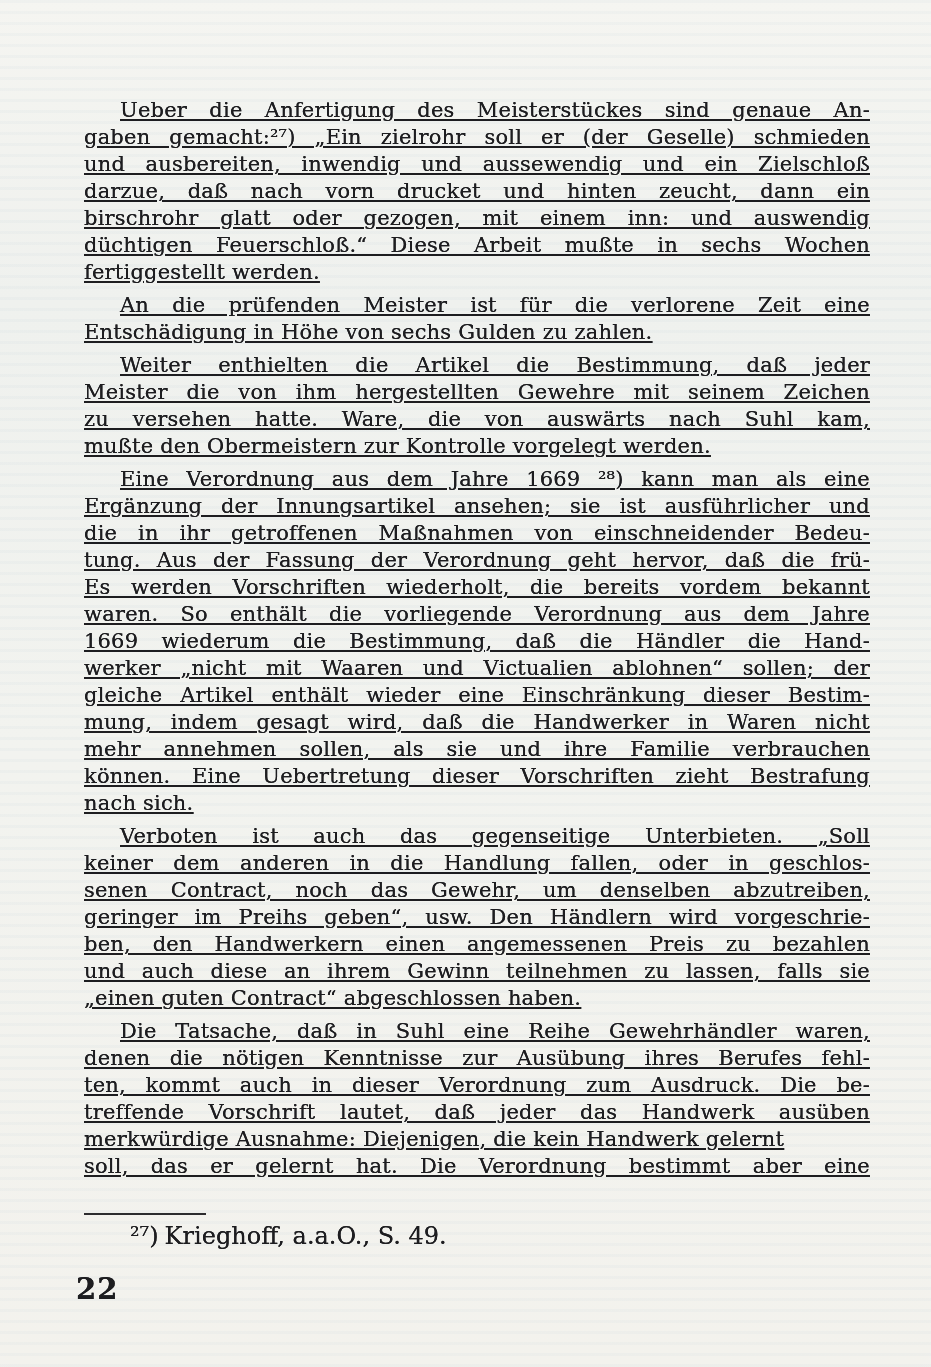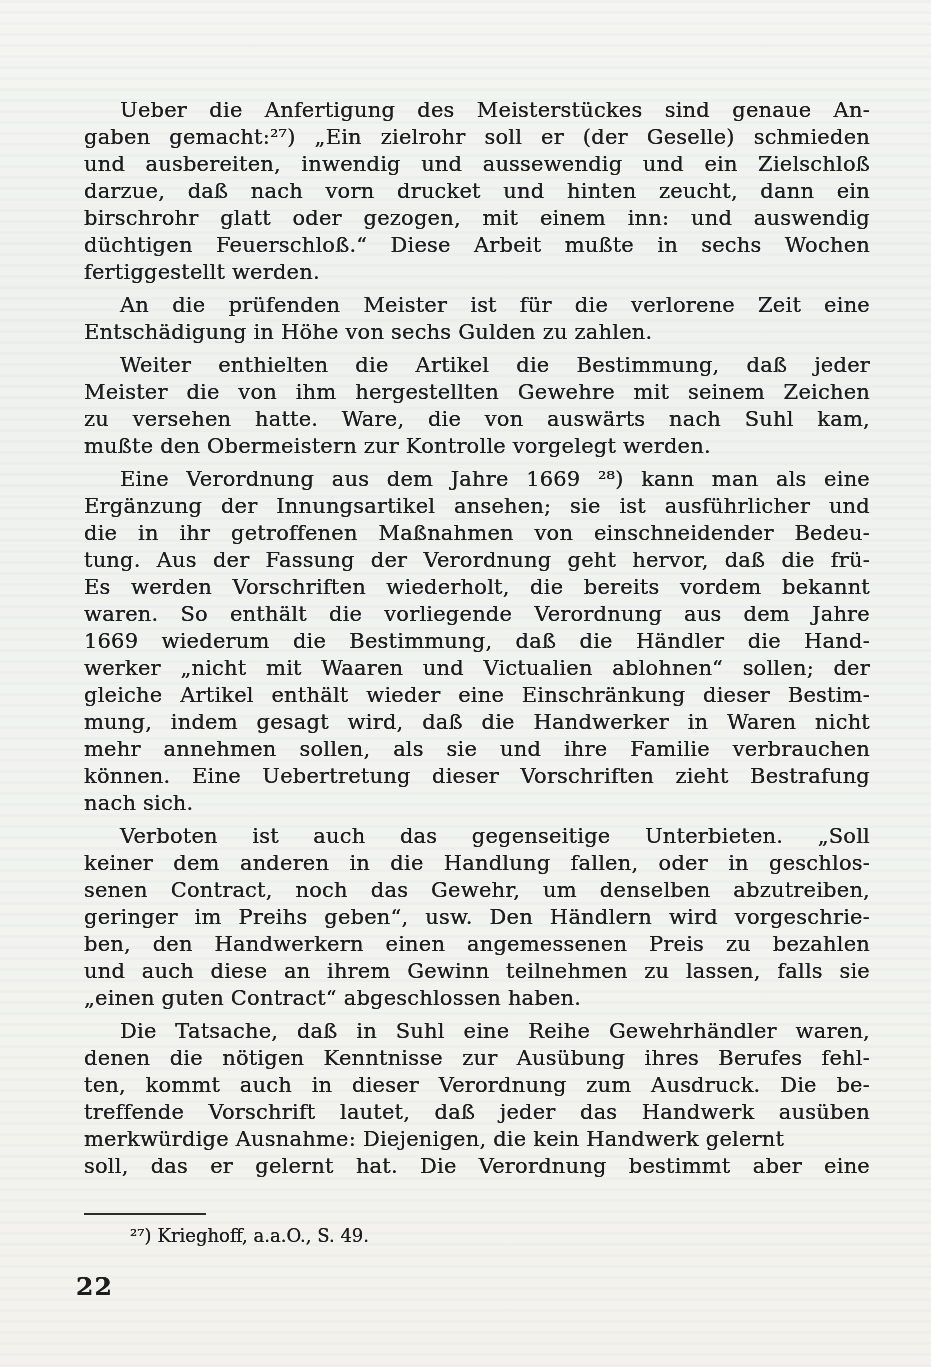--- a/index.html
+++ b/index.html
@@ -49,51 +49,52 @@
     line-height: 27px;
     letter-spacing: 0.2px;
     z-index: 2;
   }
   .paragraph { margin: 0 0 6px 0; }
   .line {
     text-align: justify;
     text-align-last: justify;
     text-shadow: 0 0 0.6px currentColor; 
     white-space: normal;
+    text-decoration: underline;
   }
   .line.first { text-indent: 36px; }
   .line.last  { text-align-last: left; }
   .footnote-rule {
     position: absolute;
     left: 84px;
     top: 1213px;
     width: 122px;
     height: 2px;
     background: #2c2c2e;
     z-index: 2;
   }
   .footnotes {
     position: absolute;
     left: 84px;
     top: 1222px;
     width: 786px;
-    font-size: 18px;
+    font-size: 24px;
     line-height: 28px;
     z-index: 2;
   }
   .footnote {
     padding-left: 46px;
     text-shadow: 0 0 0.5px currentColor;
   }
   .fn-marker { padding-right: 6px; }
   .page-number {
     position: absolute;
     left: 76px;
     top: 1272px;
-    font-size: 25px;
+    font-size: 29px;
     font-weight: bold;
     letter-spacing: 1px;
     text-shadow: 0 0 0.6px currentColor;
     z-index: 2;
   }
 </style>
 </head>
 <body>
 
 <div id="page">

